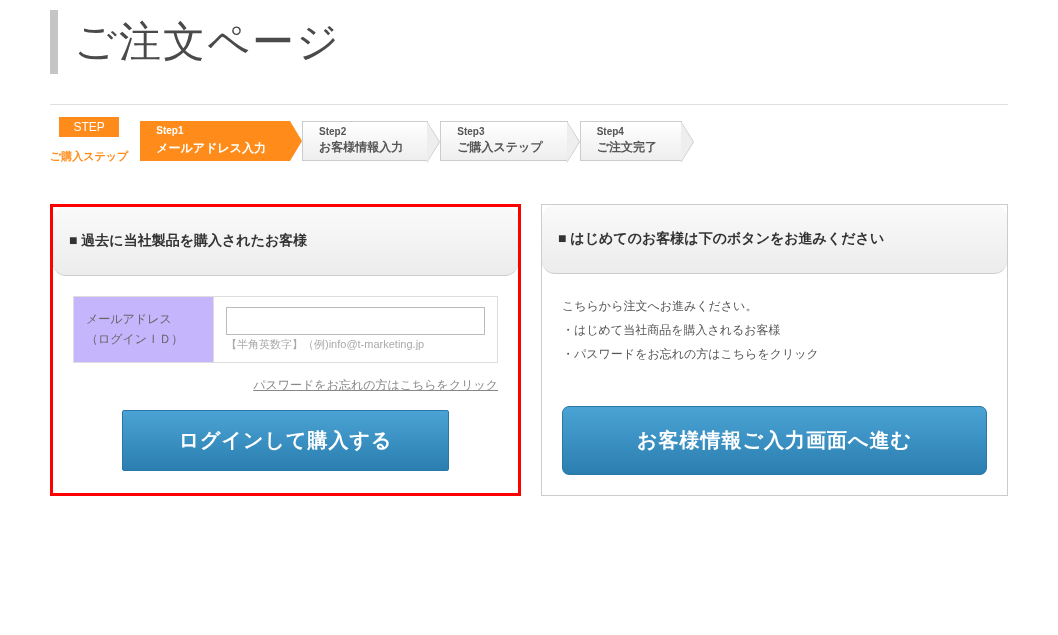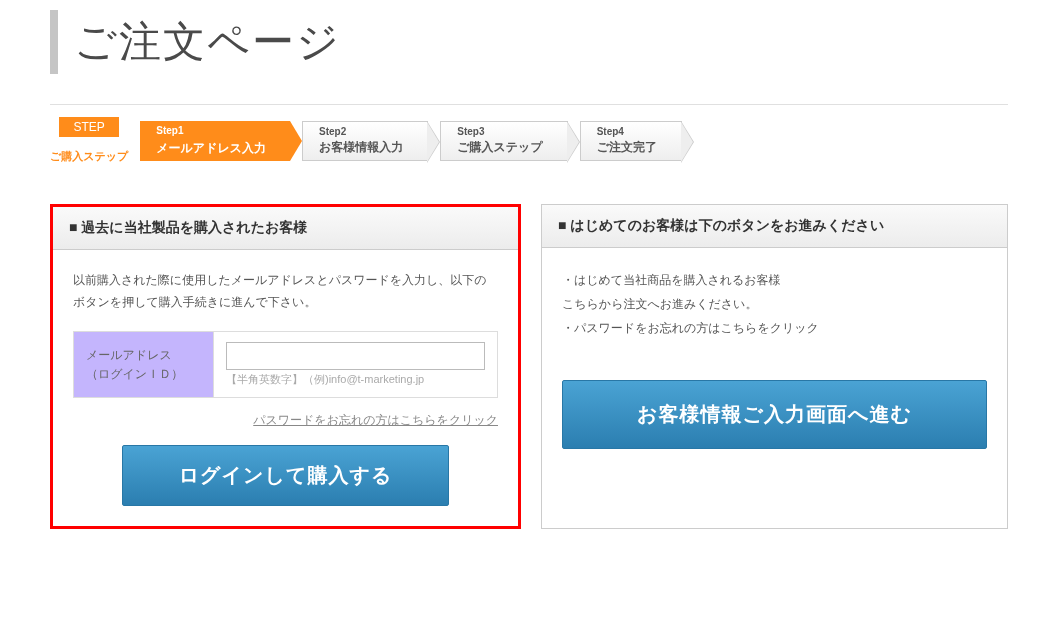--- a/index.html
+++ b/index.html
@@ -21,37 +21,37 @@
     .step .txt { font-size: 12px; font-weight: bold; }
     .step::after { content: ""; position: absolute; left: 100%; top: 0; border-top: 20px solid transparent; border-bottom: 20px solid transparent; }
     .step-active::after { border-left: 12px solid #ff8c1a; }
     .step-inactive::after { border-left: 12px solid #eee; }
     .step-inactive::before { content: ""; position: absolute; left: 100%; top: -1px; border-top: 21px solid transparent; border-bottom: 21px solid transparent; border-left: 13px solid #ccc; }
     
     .panels { display: flex; gap: 20px; }
     .panel { flex: 1; border: 1px solid #ccc; padding: 0; }
     .panel-left { border: 3px solid #ff0000; }
     
-    .panel-header { background: linear-gradient(#fafafa, #ececec); border-bottom: 1px solid #ccc; padding: 12px 16px; font-size: 14px; font-weight: bold; color: #333; }
+    .panel-header { background: linear-gradient(#fafafa, #ececec); border-bottom: 1px solid #ccc; padding: 25px 16px; font-size: 14px; font-weight: bold; color: #333; border-radius: 13px; }
     .panel-body { padding: 20px; }
     .panel-desc { font-size: 12px; color: #555; line-height: 1.8; margin-bottom: 18px; }
     
     .form-table { width: 100%; border-collapse: collapse; margin-bottom: 14px; }
     .form-table td { border: 1px solid #ddd; padding: 10px 12px; font-size: 12px; }
     .form-table .label-cell { background: #c4b5fd; color: #666; width: 140px; text-align: left; line-height: 1.6; }
     .form-table .input-cell { background: #fff; }
     .form-table input { width: 100%; border: 1px solid #bbb; padding: 6px; font-size: 12px; }
     .input-hint { font-size: 11px; color: #aaa; margin-top: 2px; display: block; }
     
     .forgot-link { text-align: right; font-size: 12px; color: #888; text-decoration: underline; margin-bottom: 16px; cursor: pointer; }
     
     .btn-primary { display: block; margin: 0 auto; background: linear-gradient(#4aa3d4, #2b7eb0); color: #fff; font-size: 20px; font-weight: bold; padding: 16px 56px; border: 1px solid #2877a6; border-radius: 2px; cursor: pointer; text-align: center; letter-spacing: 1px; }
     
     .right-list { font-size: 12px; color: #555; line-height: 2; margin-bottom: 40px; }
-    .panel-right .btn-primary { width: 100%; padding: 20px 10px; font-size: 20px; }
+    .panel-right .btn-primary { width: 100%; padding: 20px 10px; font-size: 20px; border-radius: 7px; }
     .input-wrap { position: relative; }
   </style>
 </head>
 <body>
 
 <div class="page-title-row">
   <div class="title-bar"></div>
   <h1 class="page-title">ご注文ページ</h1>
 </div>
 
@@ -76,21 +76,20 @@
     <span class="num">Step4</span>
     <span class="txt">ご注文完了</span>
   </div>
 </div>
 
 <div class="panels">
 
   <div class="panel panel-left">
     <div class="panel-header">■ 過去に当社製品を購入されたお客様</div>
     <div class="panel-body">
-      <p class="panel-desc">以前購入された際に使用したメールアドレスとパスワードを入力し、以下のボタンを押して購入手続きに進んで下さい。</p>
 
       <table class="form-table">
         <tbody>
             <tr>
           <td class="label-cell">
             <span>メールアドレス</span><br>
             <span>（ログインＩＤ）</span>
           </td>
           <td class="input-cell">
             <div class="input-wrap">
@@ -105,21 +104,21 @@
       <div class="forgot-link">パスワードをお忘れの方はこちらをクリック</div>
 
       <button class="btn-primary">ログインして購入する</button>
     </div>
   </div>
 
   <div class="panel panel-right">
     <div class="panel-header">■ はじめてのお客様は下のボタンをお進みください</div>
     <div class="panel-body">
       <div class="right-list">
+        <p>こちらから注文へお進みください。</p>
         <p>・はじめて当社商品を購入されるお客様</p>
-        <p>こちらから注文へお進みください。</p>
         <p>・パスワードをお忘れの方はこちらをクリック</p>
       </div>
       <button class="btn-primary">お客様情報ご入力画面へ進む</button>
     </div>
   </div>
 
 </div>
 
 </body></html>

